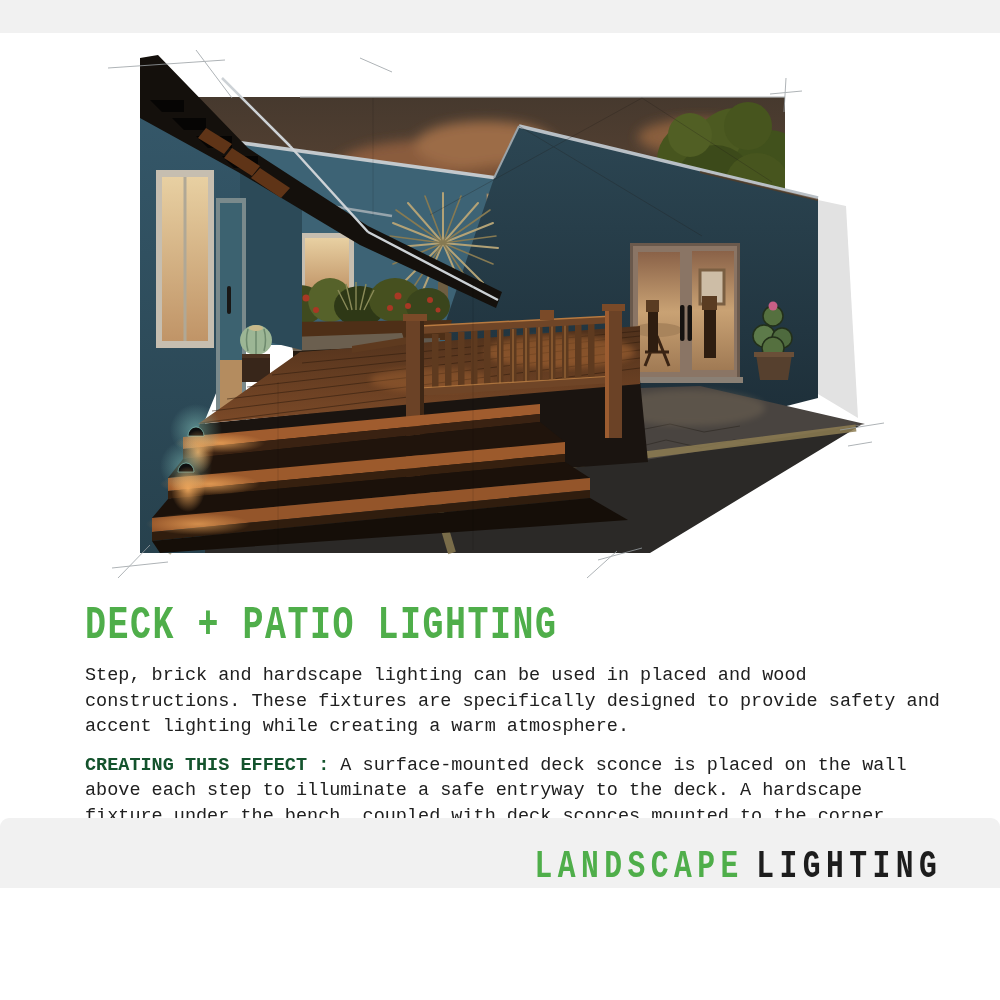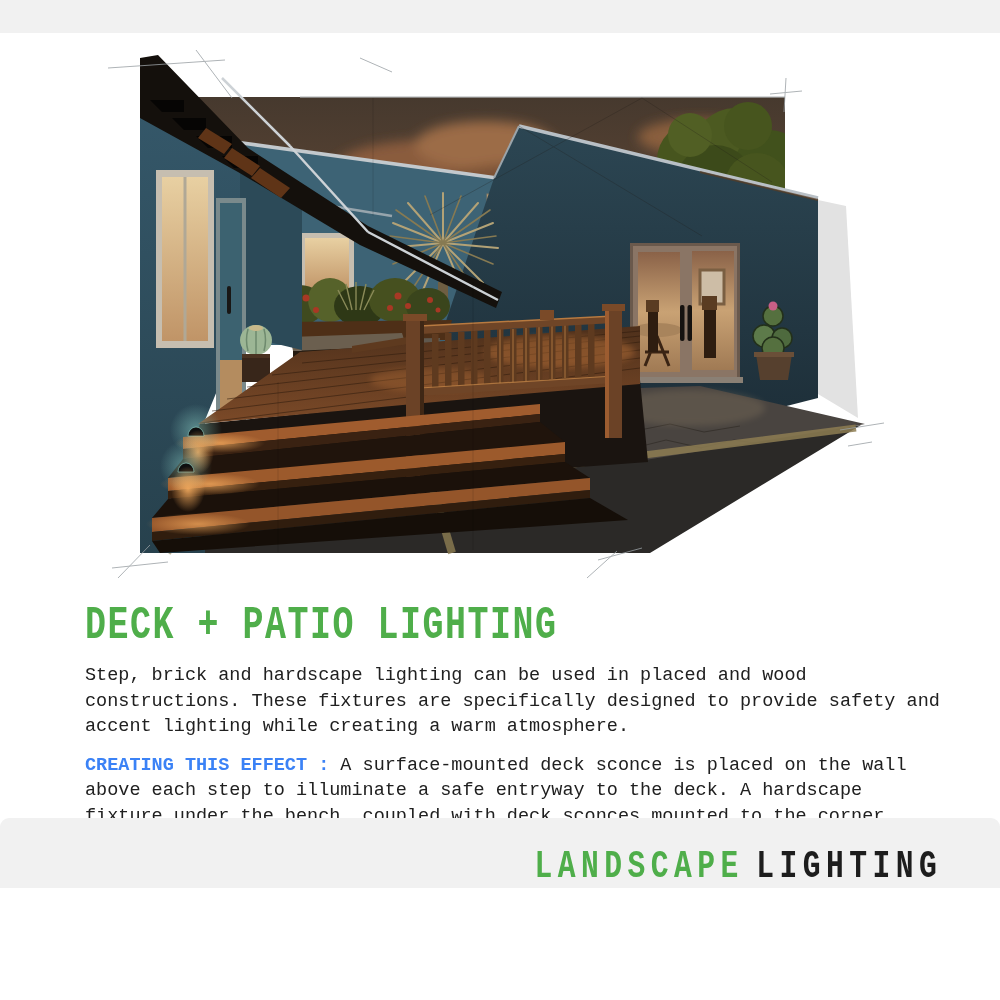--- a/index.html
+++ b/index.html
@@ -7,21 +7,21 @@
         font-family:Liberation Mono, monospace;padding-left:12px;}
   .band-top{position:absolute;left:0;top:0;width:1000px;height:33px;background:#f1f1f1;}
   .scene-wrap{position:absolute;left:0;top:0;width:1000px;height:610px;}
   .scene-wrap svg{display:block;width:1000px;height:610px;}
   .content{position:absolute;left:85px;top:603px;width:860px;}
   .headline{display:inline-block;transform:scaleX(.76);transform-origin:left center;
             font-size:46px;font-weight:700;letter-spacing:2px;color:#4fae4a;
             white-space:nowrap;line-height:1;}
   .para{margin:0;color:#202020;font-size:18.5px;line-height:1.38;}
   .para + .para{margin-top:13px;}
-  .para strong{font-weight:700;color:#3b82f6;}
+  .para strong{font-weight:700;color:#14532d;}
   .band-footer{position:absolute;left:0;top:818px;width:1000px;height:185px;background:#f1f1f1;
                display:flex;flex-direction:column;align-items:flex-end;justify-content:flex-start;
                padding-top:30px;box-sizing:border-box;border-radius:9px;}
   .series-line{display:inline-block;transform:scaleX(.78);transform-origin:center;
                font-size:38px;font-weight:700;letter-spacing:7px;white-space:nowrap;line-height:1;}
   .series-line .w1{color:#4fae4a;margin-right:16px;}
   .series-line .w2{color:#1d1d1d;}
   .series-title{display:inline-block;transform:scaleX(.84);transform-origin:center;
                 font-size:68px;font-weight:700;letter-spacing:16px;color:#181818;
                 white-space:nowrap;line-height:1;margin-top:10px;}

